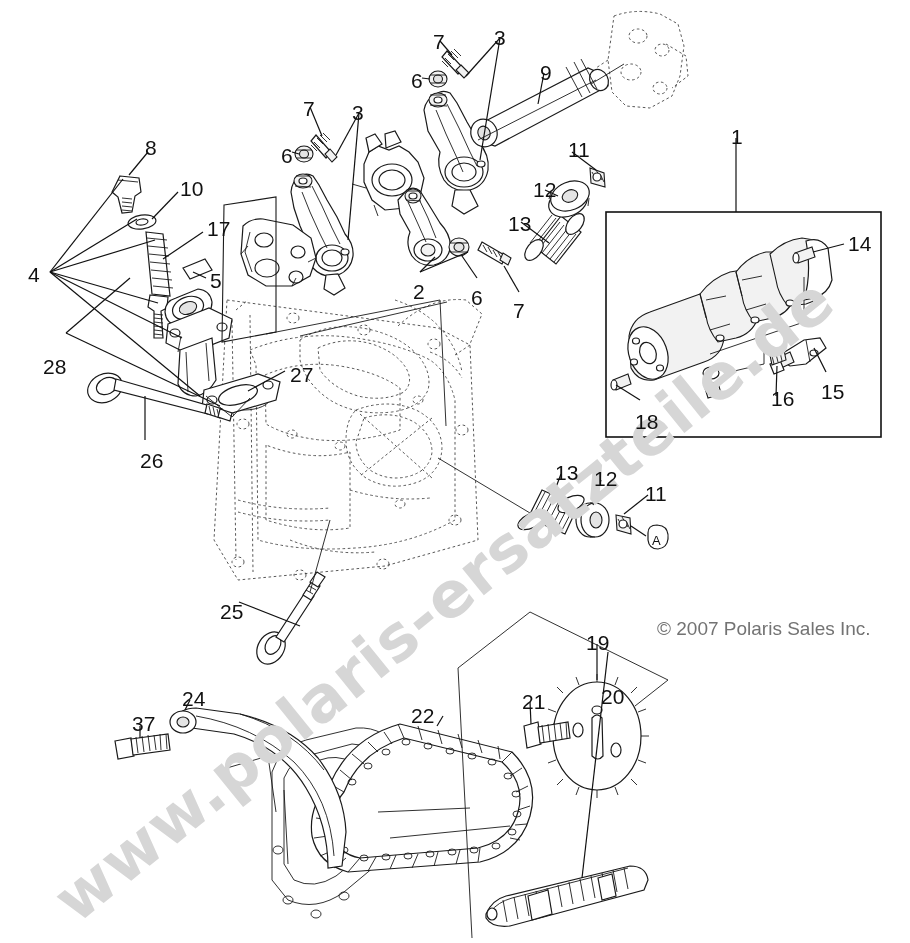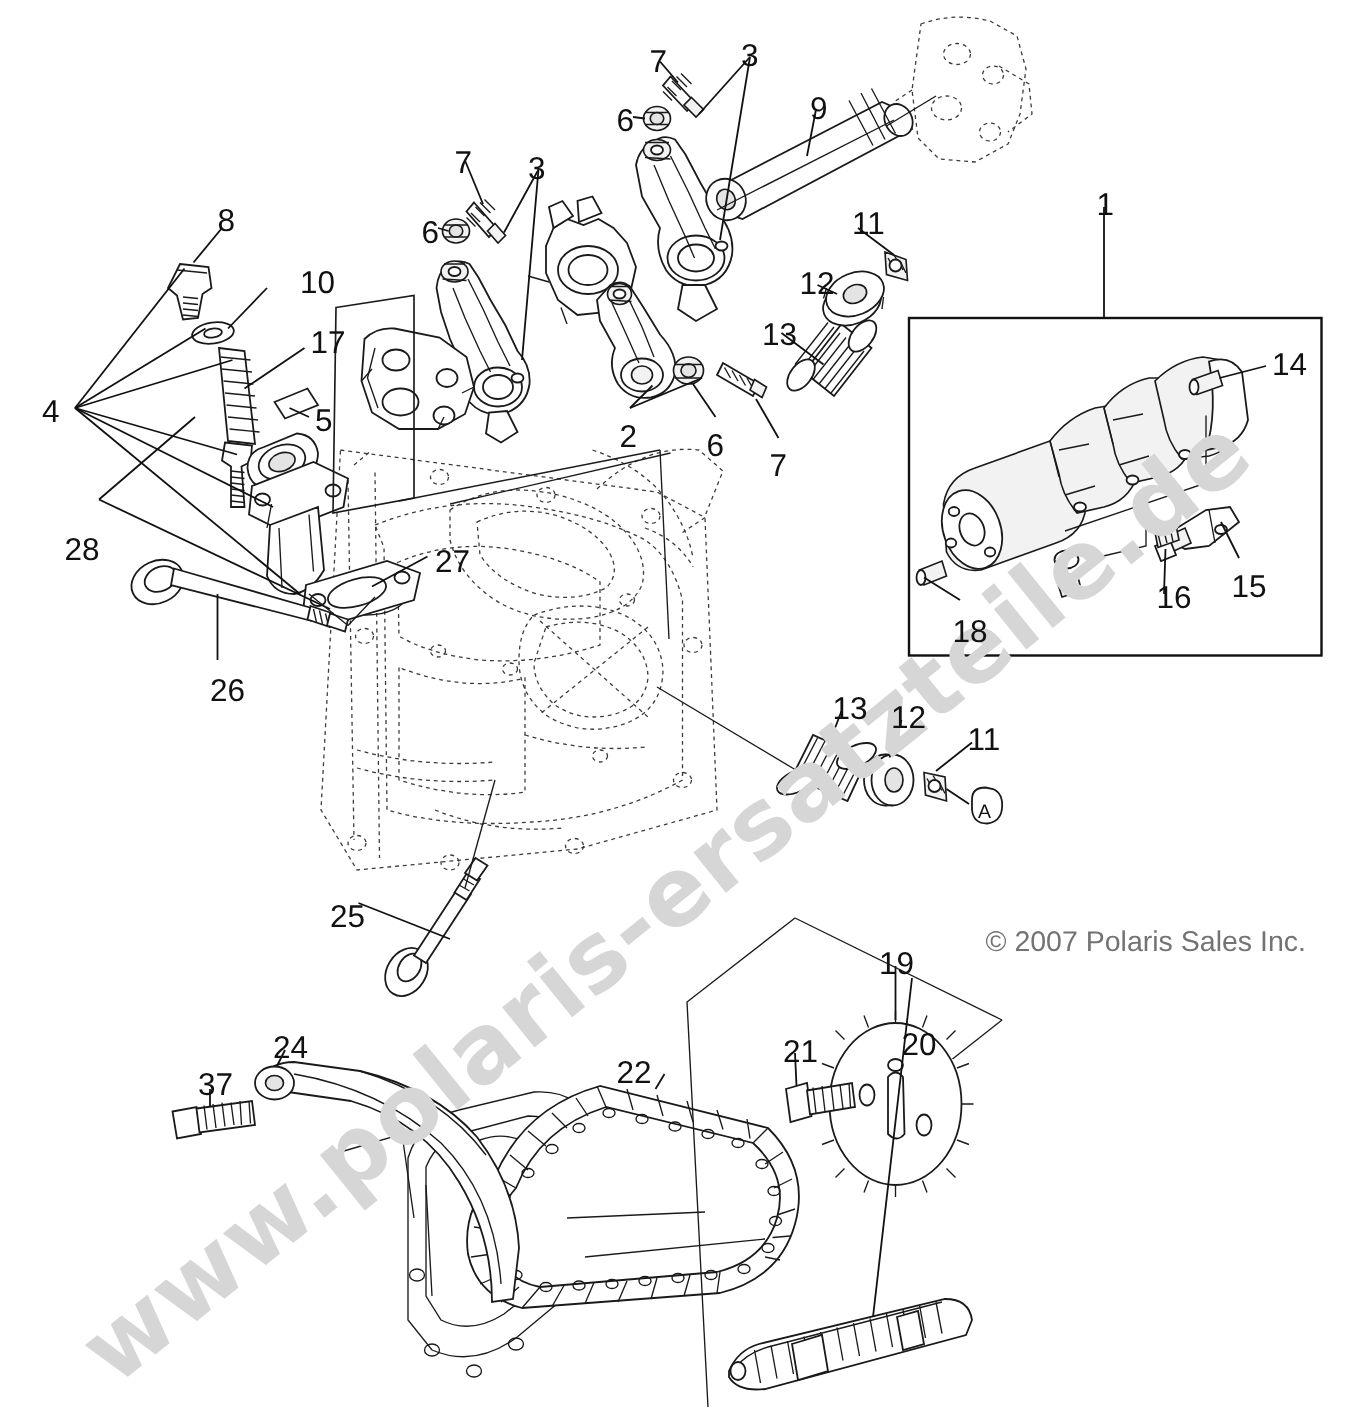--- a/index.html
+++ b/index.html
@@ -639,21 +639,21 @@
       <div class="callout" style="left: 28px; top: 264px;">4</div>
       <div class="callout" style="left: 210px; top: 270px;">5</div>
       <div class="callout" style="left: 281px; top: 145px;">6</div>
       <div class="callout" style="left: 411px; top: 70px;">6</div>
       <div class="callout" style="left: 471px; top: 287px;">6</div>
       <div class="callout" style="left: 303px; top: 98px;">7</div>
       <div class="callout" style="left: 433px; top: 31px;">7</div>
       <div class="callout" style="left: 513px; top: 300px;">7</div>
       <div class="callout" style="left: 145px; top: 137px;">8</div>
       <div class="callout" style="left: 540px; top: 62px;">9</div>
-      <div class="callout" style="left: 180px; top: 178px; margin-left: 20px;">10</div>
+      <div class="callout" style="left: 180px; top: 178px;">10</div>
       <div class="callout" style="left: 568px; top: 139px;">11</div>
       <div class="callout" style="left: 645px; top: 483px;">11</div>
       <div class="callout" style="left: 533px; top: 179px;">12</div>
       <div class="callout" style="left: 594px; top: 468px;">12</div>
       <div class="callout" style="left: 508px; top: 213px;">13</div>
       <div class="callout" style="left: 555px; top: 462px;">13</div>
       <div class="callout" style="left: 848px; top: 233px;">14</div>
       <div class="callout" style="left: 821px; top: 381px;">15</div>
       <div class="callout" style="left: 771px; top: 388px;">16</div>
       <div class="callout" style="left: 207px; top: 218px;">17</div>

